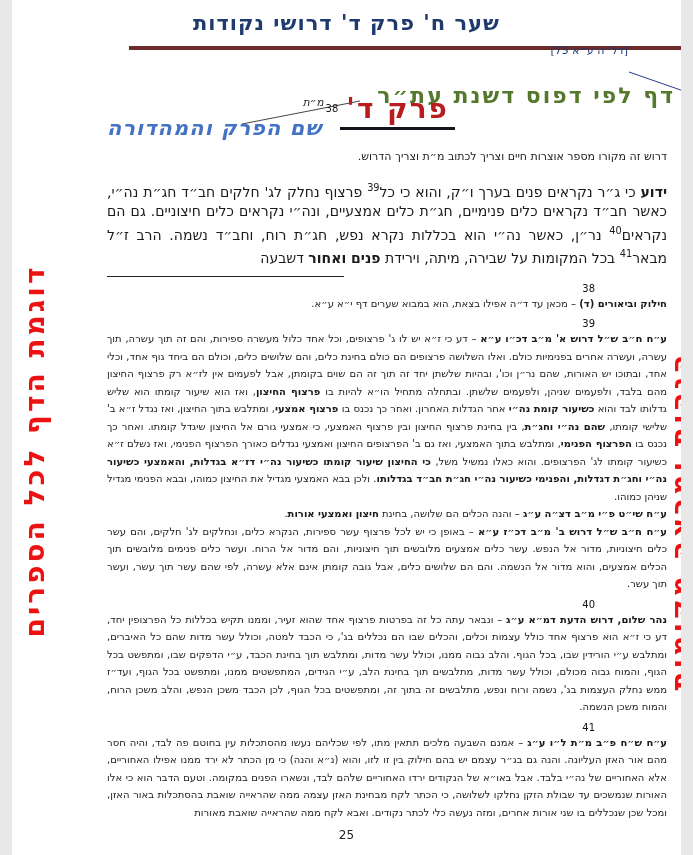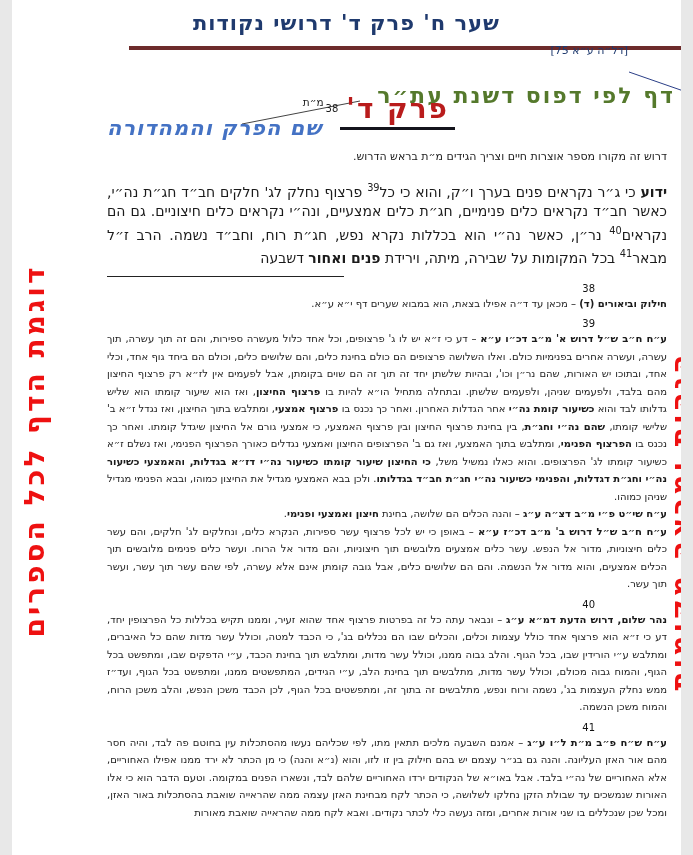--- a/index.html
+++ b/index.html
@@ -17,21 +17,21 @@
   .green-label{
     position:absolute;top:83px;right:6px;font-size:22px;font-weight:bold;
     color:#55792c;letter-spacing:2px;text-align:right;
   }
   .chapter{position:absolute;top:92px;right:226px;direction:rtl;white-space:nowrap;}
   .chapter .prk{
     font-size:28px;font-weight:bold;color:#b91c1c;border-bottom:3px solid #14141c;
     padding:0 6px 2px 6px;letter-spacing:2px;text-align:center;
   }
   .chapter .fnref{font-size:10px;vertical-align:super;margin:0 2px;}
-  .chapter .mt{font-size:10.5px;position:relative;top:-12px;margin-left:2px;}
+  .chapter .mt{font-size:10.5px;position:relative;top:-12px;margin-left:2px;font-style:italic;}
   .blue-label{
     position:absolute;top:116px;left:95px;font-size:21px;font-weight:bold;
     color:#4472c4;letter-spacing:1px;direction:rtl;font-style:italic;
   }
   .intro{position:absolute;top:150px;right:14px;font-size:11px;color:#222;}
   .flow{position:absolute;top:178px;left:0;right:0;padding:0 14px 0 95px;direction:rtl;}
   .body-text{font-size:14px;line-height:19px;text-align:justify;}
   .body-text .rich-para{margin:0;}
   .fn-sep{width:237px;border-top:1.2px solid #222;margin:8px auto 2px 0;}
   .fn-num{font-size:10px;line-height:13px;text-align:right;padding-right:72px;margin-top:5px;color:#111;}
@@ -62,40 +62,40 @@
   </svg>
 
   <div class="green-label">דף לפי דפוס דשנת עת״ר</div>
 
   <div class="chapter">
     <span class="prk">פרק ד'</span><sup class="fnref">38</sup><span class="mt">מ״ת</span>
   </div>
 
   <div class="blue-label">שם הפרק והמהדורה</div>
 
-  <div class="intro">דרוש זה מקורו מספר אוצרות חיים וצריך הגידים מ״ת בראש הדרוש.</div>
+  <div class="intro">דרוש זה מקורו מספר אוצרות חיים וצריך לכתוב מ״ת וצריך הדרוש.</div>
 
   <div class="flow">
     <div class="body-text">
         <div class="rich-para"><b>ידוע</b><span> כי ג״ר נקראים פנים בערך ו״ק, והוא כי כל</span><sup>39</sup><span> פרצוף נחלק לג' חלקים חב״ד חג״ת נה״י, כאשר חב״ד נקראים כלים פנימיים, חג״ת כלים אמצעיים, ונה״י נקראים כלים חיצוניים. גם הם נקראים</span><sup>40</sup><span> נר״ן, כאשר נה״י הוא בכללות נקרא נפש, חג״ת רוח, וחב״ד נשמה. הרב ז״ל מבאר</span><sup>41</sup><span> בכל המקומות על שבירה, מיתה, וירידת </span><b>פנים ואחור</b><span> דשבעה</span></div>
       </div>
     <div class="fn-sep"></div>
 
     <div>
       <div>
         <div class="fn-num">38</div>
         <div class="fn-text">
             <div class="rich-para"><b>חילוק וביאורים (ד)</b><span> – מכאן עד ד״ה אפילו בצאת, הוא במבוא שערים דף י״א ע״א.</span></div>
           </div>
       </div>
       <div>
         <div class="fn-num">39</div>
         <div class="fn-text">
             <div class="rich-para"><b>ע״ח ח״ב ש״ל דרוש א' מ״ב דכ״ו ע״א</b><span> – דע כי ז״א יש לו ג' פרצופים, וכל אחד כלול מעשרה ספירות, והם זה תוך עשרה, תוך עשרה, ועשרה אחרים בפנימיות כולם. ואלו השלושה פרצופים הם כולם בחינת כלים, והם שלושים כלים, וכולם הם ביחד גוף אחד, וכלי אחד, ובתוכו יש האורות, שהם נר״ן וכו', ובהיות שלשתן יחד זה תוך זה הם שוים בקומתן, אבל לפעמים אין לז״א רק פרצוף החיצון מהם בלבד, ולפעמים שניהן, ולפעמים שלשתן. ובתחלה מתחיל הו״א להיות בו </span><b>פרצוף החיצון</b><span>, ואז הוא שיעור קומתו הוא שליש גדלותו לבד והוא </span><b>כשיעור קומת נה״י</b><span> אחר הגדלות האחרון. ואחר כך נכנס בו </span><b>פרצוף אמצעי</b><span>, ומתלבש בתוך החיצון, ואז נגדל ז״א ב' שלישי קומתו, </span><b>שהם נה״י וחג״ת</b><span>, בין בחינת פרצוף החיצון ובין פרצוף האמצעי, כי אמצעי גורם אל החיצון שיגדל קומתו. ואחר כך נכנס בו </span><b>הפרצוף הפנימי</b><span>, ומתלבש בתוך האמצעי, ואז גם ב' הפרצופים החיצון ואמצעי נגדלים כאורך הפרצוף הפנימי, ואז נשלם ז״א כשיעור קומתו לג' הפרצופים. והוא כאלו נמשיל משל, </span><b>כי החיצון שיעור קומתו כשיעור נה״י דז״א בגדלות, והאמצעי כשיעור נה״י וחג״ת דגדלות, והפנימי כשיעור נה״י חג״ת חב״ד בגדלותו</b><span>. ולכן בבא האמצעי מגדיל את החיצון כמוהו, ובבא הפנימי מגדיל שניהן כמוהו.</span></div>
-            <div class="rich-para"><b>ע״ח שי״ט פ״י מ״ב דצ״ה ע״ג</b><span> – והנה הכלים הם שלושה, בחינת </span><b>חיצון ואמצעי ופנימי</b><span>.</span></div>
+            <div class="rich-para"><b>ע״ח שי״ט פ״י מ״ב דצ״ה ע״ג</b><span> – והנה הכלים הם שלושה, בחינת </span><b>חיצון ואמצעי אורות</b><span>.</span></div>
             <div class="rich-para"><b>ע״ח ח״ב ש״ל דרוש ב' מ״ב דכ״ז ע״א</b><span> – באופן כי יש לכל פרצוף עשר ספירות, הנקרא כלים, ונחלקים לג' חלקים, והם עשר כלים חיצוניות, מדור אל הנפש. עשר כלים אמצעים מלובשים תוך חיצוניות, והם מדור אל הרוח. ועשר כלים פנימים מלובשים תוך הכלים אמצעים, והוא מדור אל הנשמה. והם הם שלושים כלים, אבל גובה קומתן אינם אלא עשרה, לפי שהם עשר תוך עשר, ועשר תוך עשר.</span></div>
           </div>
       </div>
       <div>
         <div class="fn-num">40</div>
         <div class="fn-text">
             <div class="rich-para"><b>נהר שלום, דרוש הדעת דמ״א ע״ג</b><span> – ונבאר עתה כל זה בפרטות פרצוף אחד שהוא זעיר, וממנו תקיש בכללות כל הפרצופין יחד, דע כי ז״א הוא פרצוף אחד כולל עצמות וכלים, והכלים שבו הם נכללים בג', כי הכבד למטה, וכולל עשר מדות שהם כל האיברים, ומתלבש ע״י הורידין שבו, בכל הגוף. והלב גבוה ממנו, וכולל עשר מדות, ומתלבש תוך בחינת הכבד, ע״י הדפקים שבו, ומתפשט בכל הגוף, והמוח גבוה מכולם, וכולל עשר מדות, מתלבשים תוך בחינת הלב, ע״י הגידים, המתפשטים ממנו, ומתפשט בכל הגוף, ועד״ז ממש נחלק העצמות בג', נשמה ורוח ונפש, מתלבשים זה בתוך זה, ומתפשטים בכל הגוף, לכן הכבד משכן הנפש, והלב משכן הרוח, והמוח משכן הנשמה.</span></div>
           </div>
       </div>
       <div>
@@ -103,14 +103,15 @@
         <div class="fn-text">
             <div class="rich-para"><b>ע״ח ש״ח פ״ב מ״ת ל״ו ע״ג</b><span> – אמנם השבעה מלכים תתאין מתו, לפי שכליהם נעשו מהסתכלות עין בחוטם פה לבד, והיה חסר מהם אור האזן העליונה. והנה גם בג״ר עצמם יש בהם חילוק בין זו לזו, והוא (נ״א והנה) כי מן הכתר לא ירד ממנו אפילו האחוריים, אלא האחוריים של נה״י בלבד. אבל באו״א של הנקודים ירדו האחוריים שלהם לבד, ונשארו הפנים במקומה. וטעם הדבר הוא כי אלו האורות שנמשכים עד שבולת הזקן נחלקו לשלושה, כי הכתר לקח מבחינת האזן עצמה ממה שהראייה שואבת בהסתכלות באור האזן, ומכל שכן שנכללים בו שני אורות אחרים, ומזה נעשה כלי לכתר נקודים. ואבא לקח ממה שהראייה שואבת מאורות</span></div>
           </div>
       </div>
     </div>
   </div>
 
   <div class="vlabel vlabel-left">דוגמת הדף לכל הספרים</div>
   <div class="vlabel vlabel-right">הגהות ומראה מקומות</div>
 
+  <div class="pageno">25</div>
 
 </div>
 
 </body></html>

